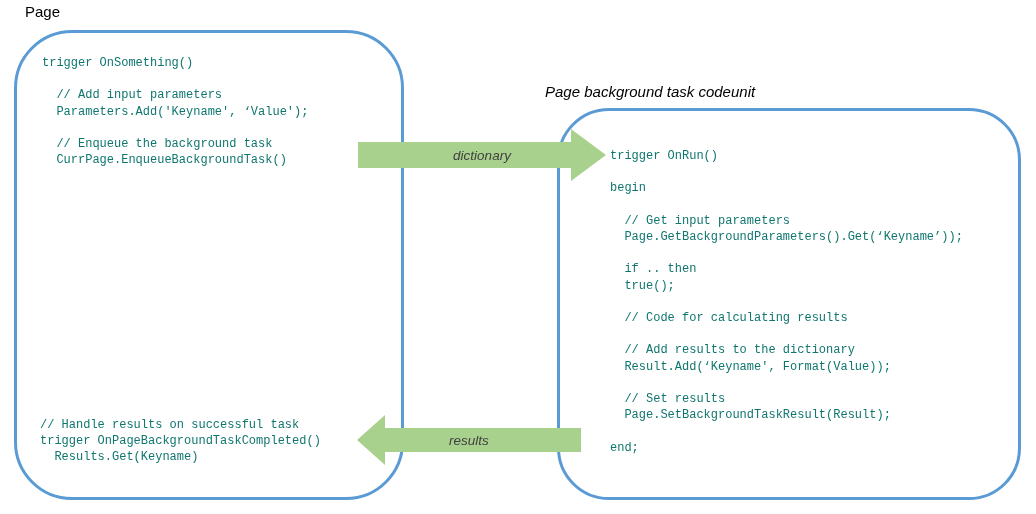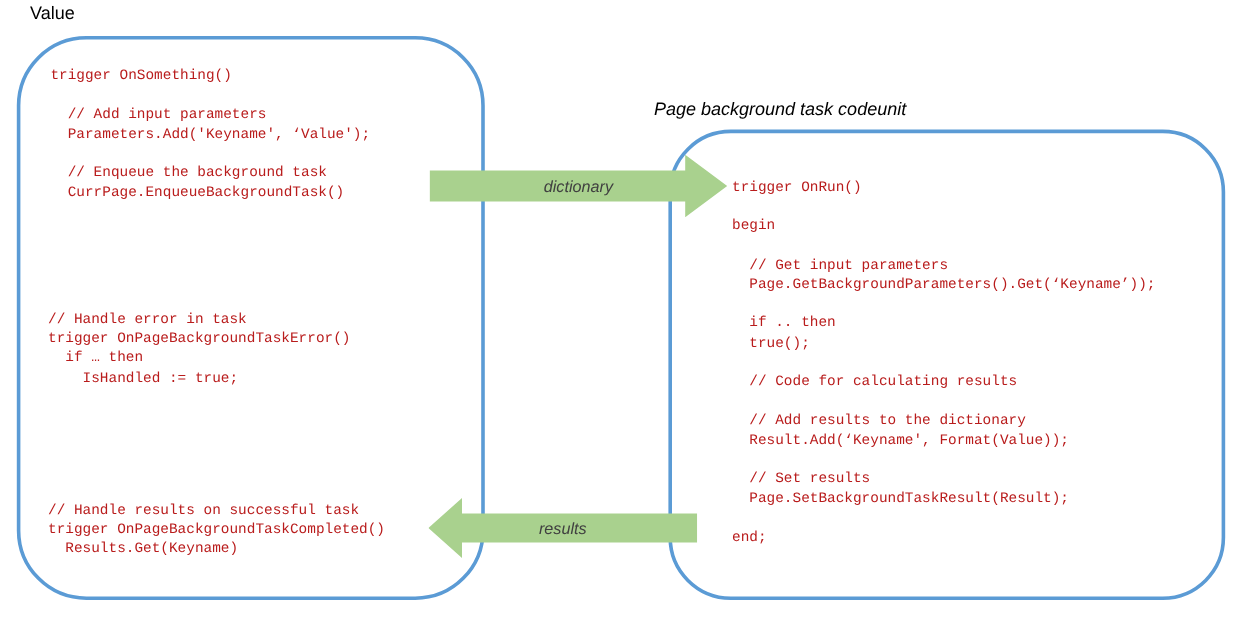--- a/index.html
+++ b/index.html
@@ -25,21 +25,21 @@
     border: 3px solid #5B9BD5;
     background: transparent;
   }
   .box-left  { left: 14px;  top: 30px;  width: 390px; height: 470px; border-radius: 58px; }
   .box-right { left: 557px; top: 108px; width: 464px; height: 392px; border-radius: 52px; }
   .code {
     position: absolute;
     font-family: "Liberation Mono", monospace;
     font-size: 12px;
     line-height: 16.2px;
-    color: #b91c1c;
+    color: #0f766e;
     white-space: pre;
   }
   .code-left-1 { left: 42px;  top: 55px;  }
   .code-left-2 { left: 40px;  top: 258px; }
   .code-left-3 { left: 40px;  top: 417px; }
   .code-right  { left: 610px; top: 148px; }
   .arrow {
     position: absolute;
     display: flex;
     align-items: center;
@@ -56,36 +56,32 @@
   .arrow-error      { left: 357px; top: 263px; width: 243px; height: 52px; }
   .arrow-results    { left: 357px; top: 415px; width: 224px; height: 50px; justify-content: center; }
   .label-dark  { color: #404040; }
   .label-light { color: #FFFFFF; }
 </style>
 </head>
 <body>
 
 <div class="canvas">
 
-  <div class="panel-title title-left">Value</div>
+  <div class="panel-title title-left">Page</div>
 
   <div class="box box-left"></div>
 
   <pre class="code code-left-1">trigger OnSomething()
 
   // Add input parameters
   Parameters.Add('Keyname', ‘Value');
 
   // Enqueue the background task
   CurrPage.EnqueueBackgroundTask()</pre>
 
-  <pre class="code code-left-2">// Handle error in task
-trigger OnPageBackgroundTaskError()
-  if … then
-    IsHandled := true;</pre>
 
   <pre class="code code-left-3">// Handle results on successful task
 trigger OnPageBackgroundTaskCompleted()
   Results.Get(Keyname)</pre>
 
   <div class="panel-title title-right">Page background task codeunit</div>
 
   <div class="box box-right"></div>
 
   <pre class="code code-right">trigger OnRun()

